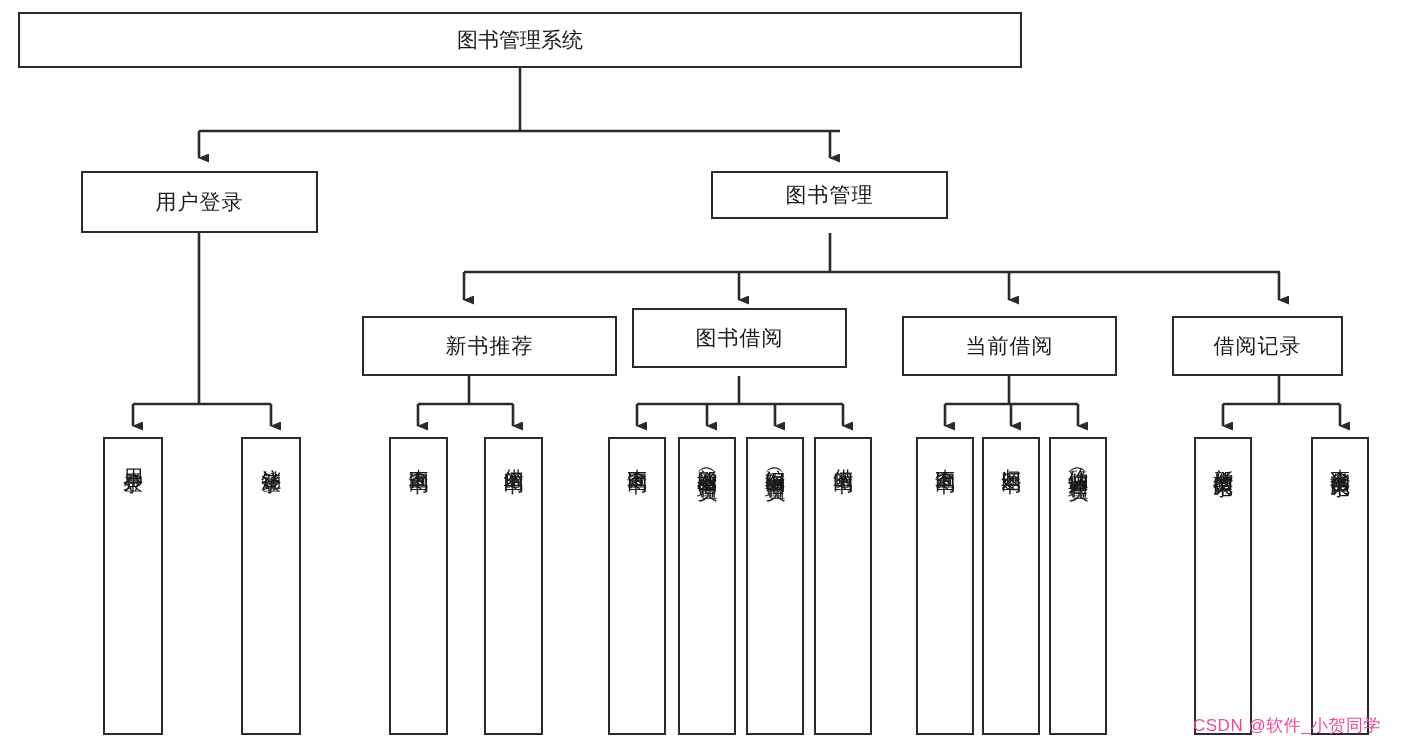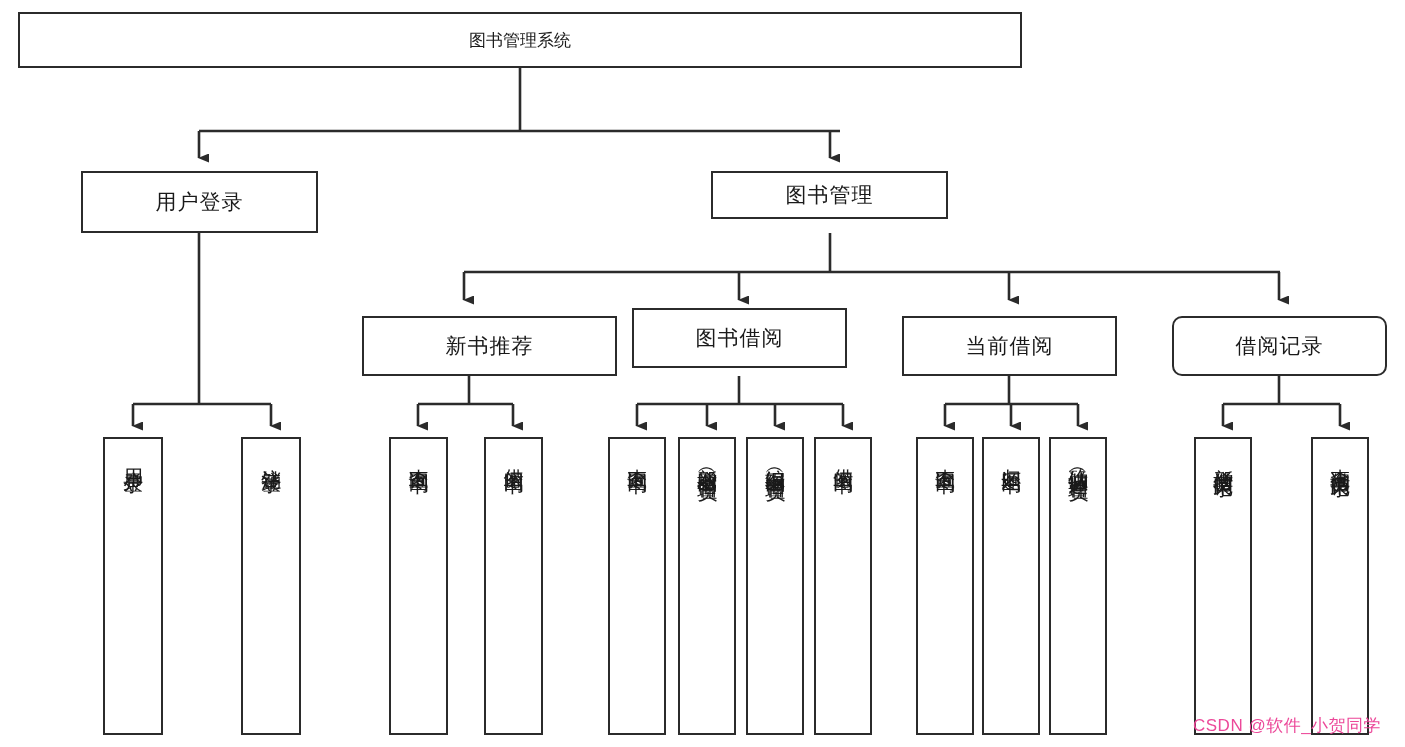--- a/index.html
+++ b/index.html
@@ -5,21 +5,21 @@
   html,body{margin:0;padding:0;background:#ffffff;}
   body{width:1405px;height:747px;overflow:hidden;
        font-family:"Liberation Sans","DejaVu Sans",sans-serif;}
   #stage{position:relative;width:1405px;height:747px;background:#fff;}
   svg#edges{position:absolute;left:0;top:0;width:1405px;height:747px;}
 
   .node{position:absolute;box-sizing:border-box;background:#ffffff;
         border:2.5px solid #2b2b2b;display:flex;align-items:center;
         justify-content:center;color:#1a1a1a;}
   .node.h{font-size:21px;letter-spacing:1px;}
-  .node.root{font-size:17px;}
+  .node.root{font-size:21px;}
   .node.v{padding-top:14px;align-items:flex-start;justify-content:center;}
   .node.v .vtxt{
       writing-mode:vertical-rl;text-orientation:upright;
       font-size:20px;line-height:1.28;letter-spacing:2px;
       white-space:nowrap;text-align:left;}
 
   .watermark{position:absolute;left:1193px;top:714px;font-size:17px;
              color:#ec4899;white-space:nowrap;letter-spacing:.5px;}
 </style>
 </head>
@@ -90,21 +90,21 @@
 
   <div class="node h" style="left:362px;top:316px;width:255px;height:60px;">
     <span>新书推荐</span>
   </div>
   <div class="node h" style="left:632px;top:308px;width:215px;height:60px;">
     <span>图书借阅</span>
   </div>
   <div class="node h" style="left:902px;top:316px;width:215px;height:60px;">
     <span>当前借阅</span>
   </div>
-  <div class="node h" style="left:1172px;top:316px;width:215px;height:60px;border-radius:10px;">
+  <div class="node h" style="left:1172px;top:316px;width:171px;height:60px;">
     <span>借阅记录</span>
   </div>
 
   <div class="node v" style="left:103px;top:437px;width:60px;height:298px;">
     <span class="vtxt">用户登录</span>
   </div>
   <div class="node v" style="left:241px;top:437px;width:60px;height:298px;">
     <span class="vtxt">注销登录</span>
   </div>
 

